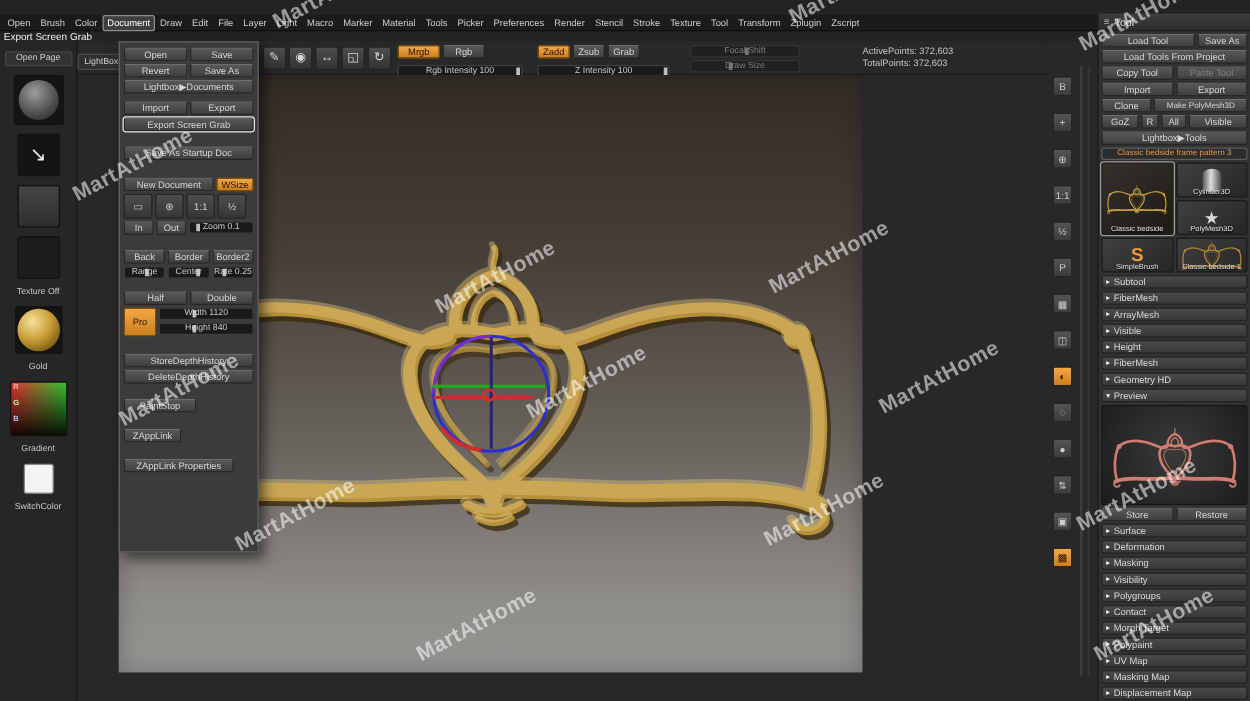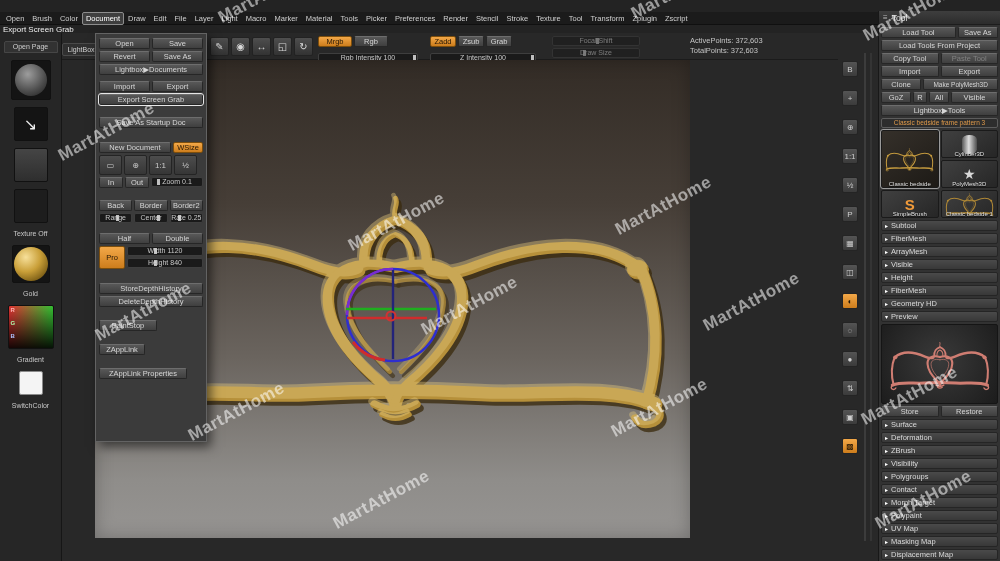--- a/index.html
+++ b/index.html
@@ -517,21 +517,21 @@
           <div class="sect">
           <span class="arr">▸</span>
           <span>Surface</span>
         </div>
           <div class="sect">
           <span class="arr">▸</span>
           <span>Deformation</span>
         </div>
           <div class="sect">
           <span class="arr">▸</span>
-          <span>ZBrush</span>
+          <span>Masking</span>
         </div>
           <div class="sect">
           <span class="arr">▸</span>
           <span>Visibility</span>
         </div>
           <div class="sect">
           <span class="arr">▸</span>
           <span>Polygroups</span>
         </div>
           <div class="sect">

